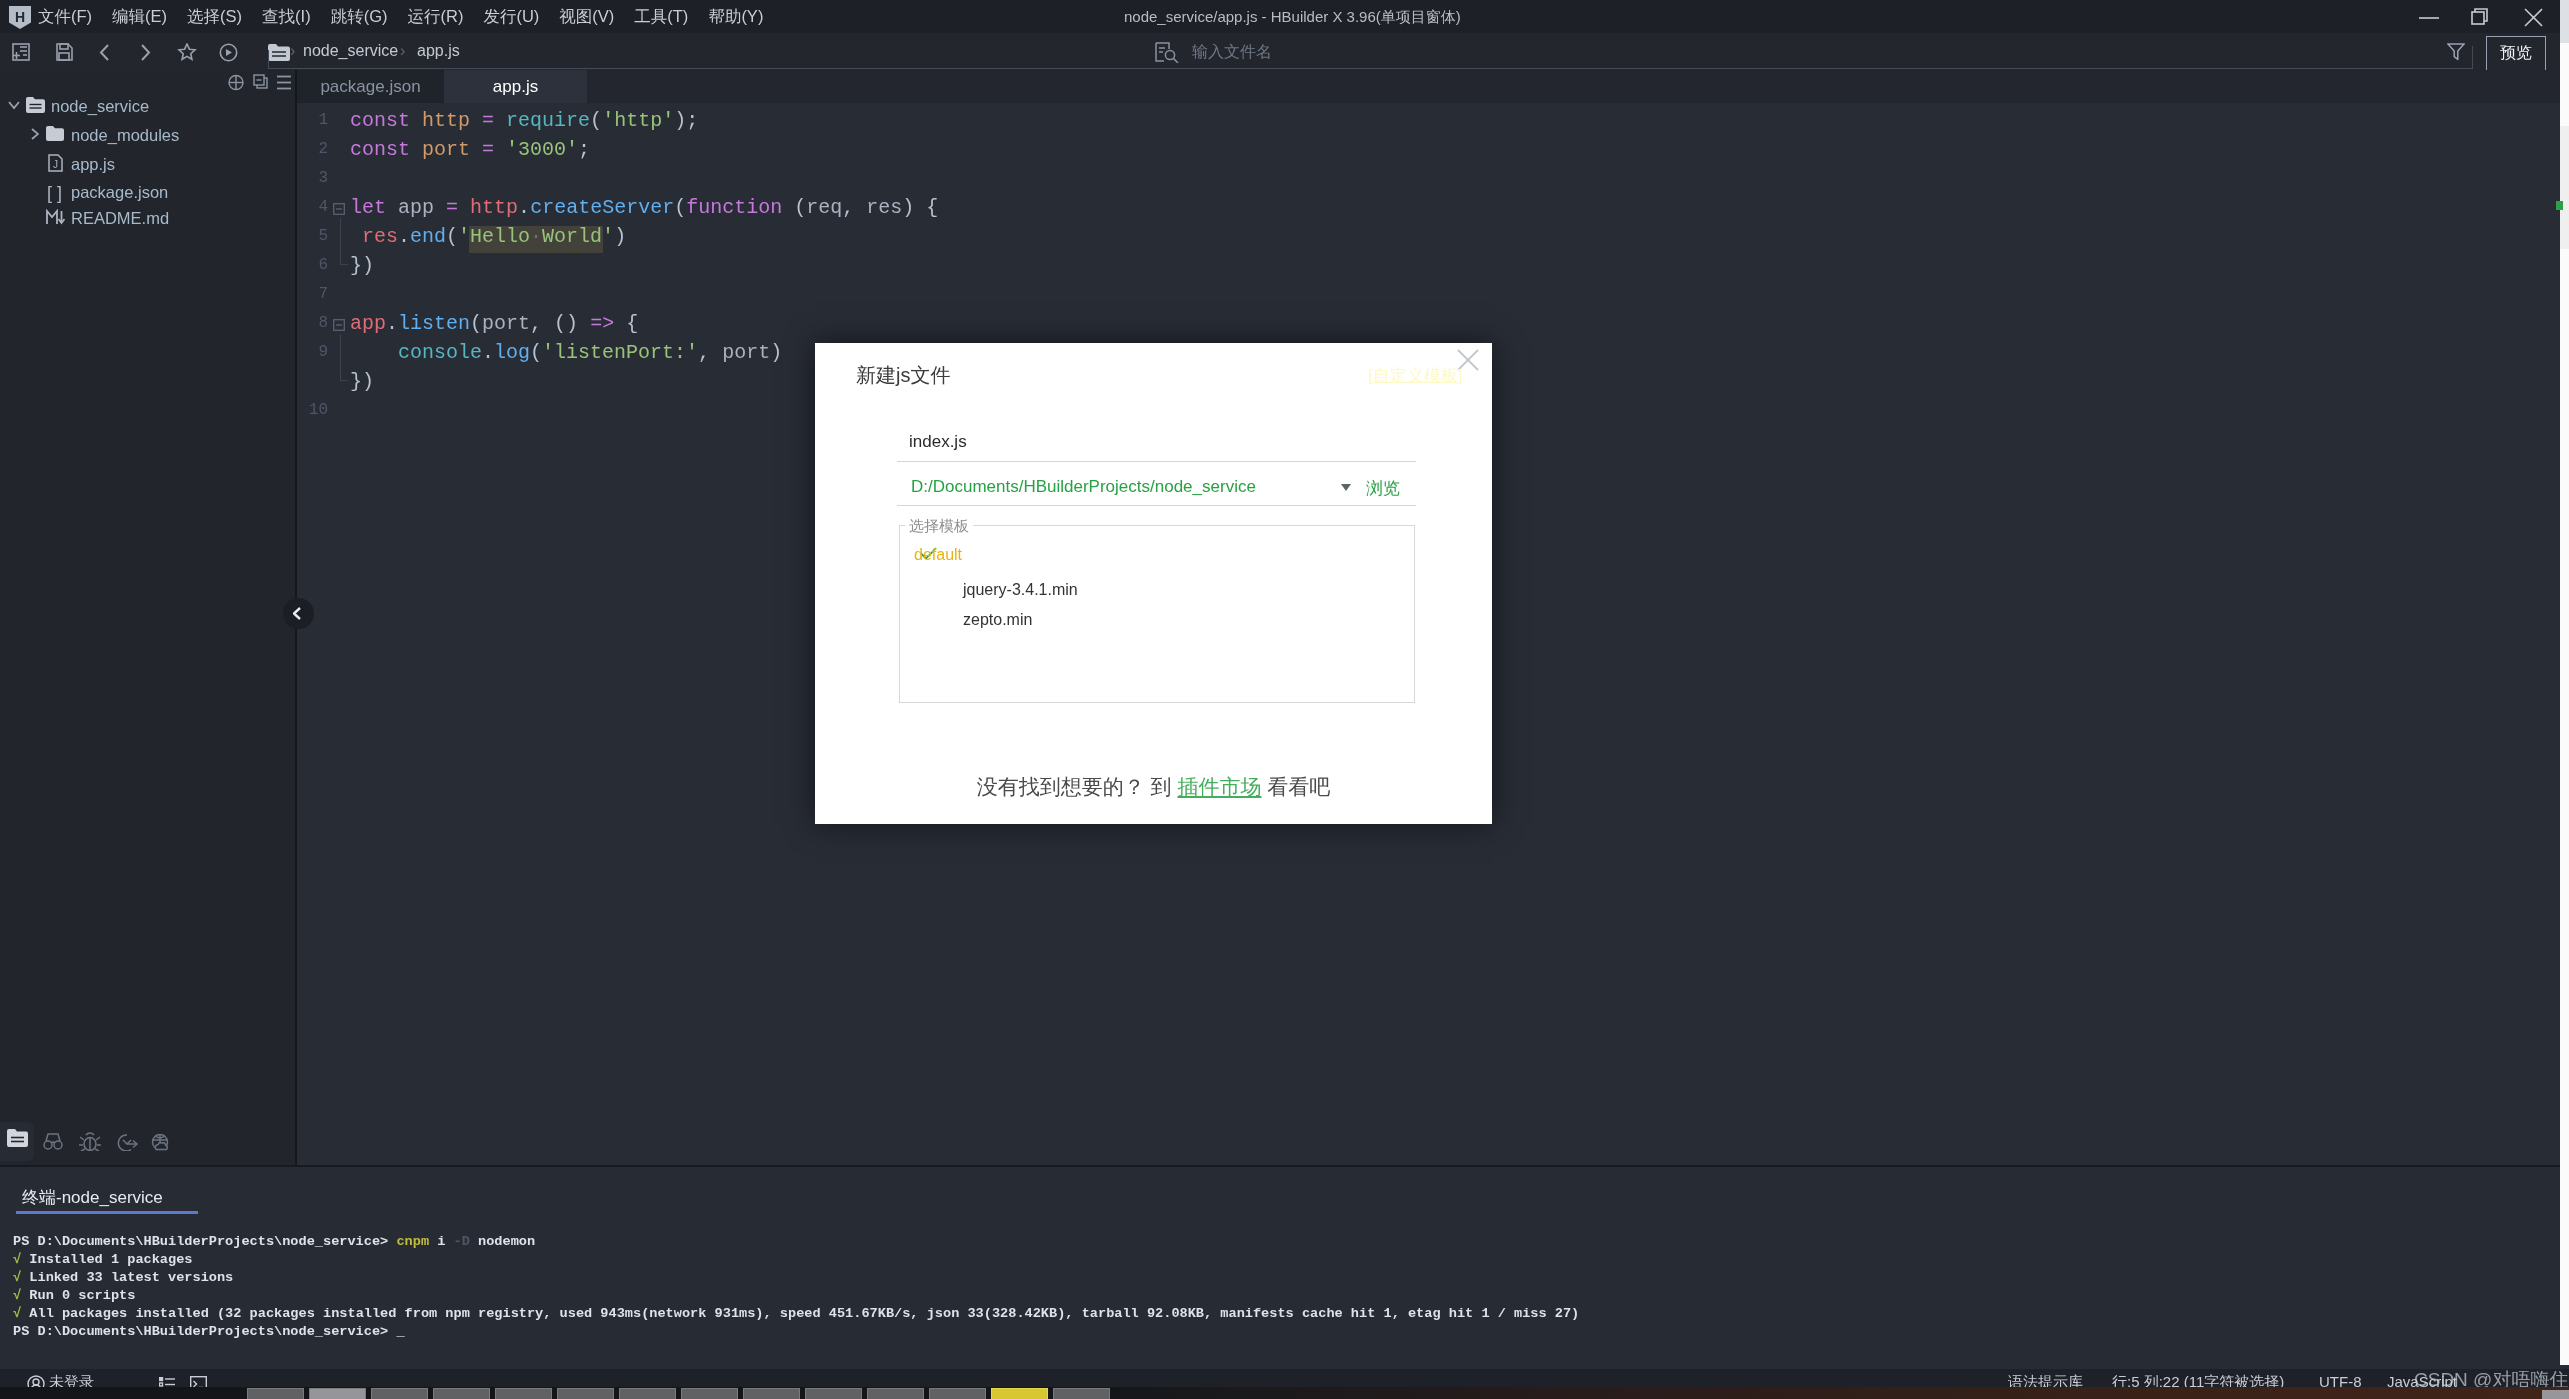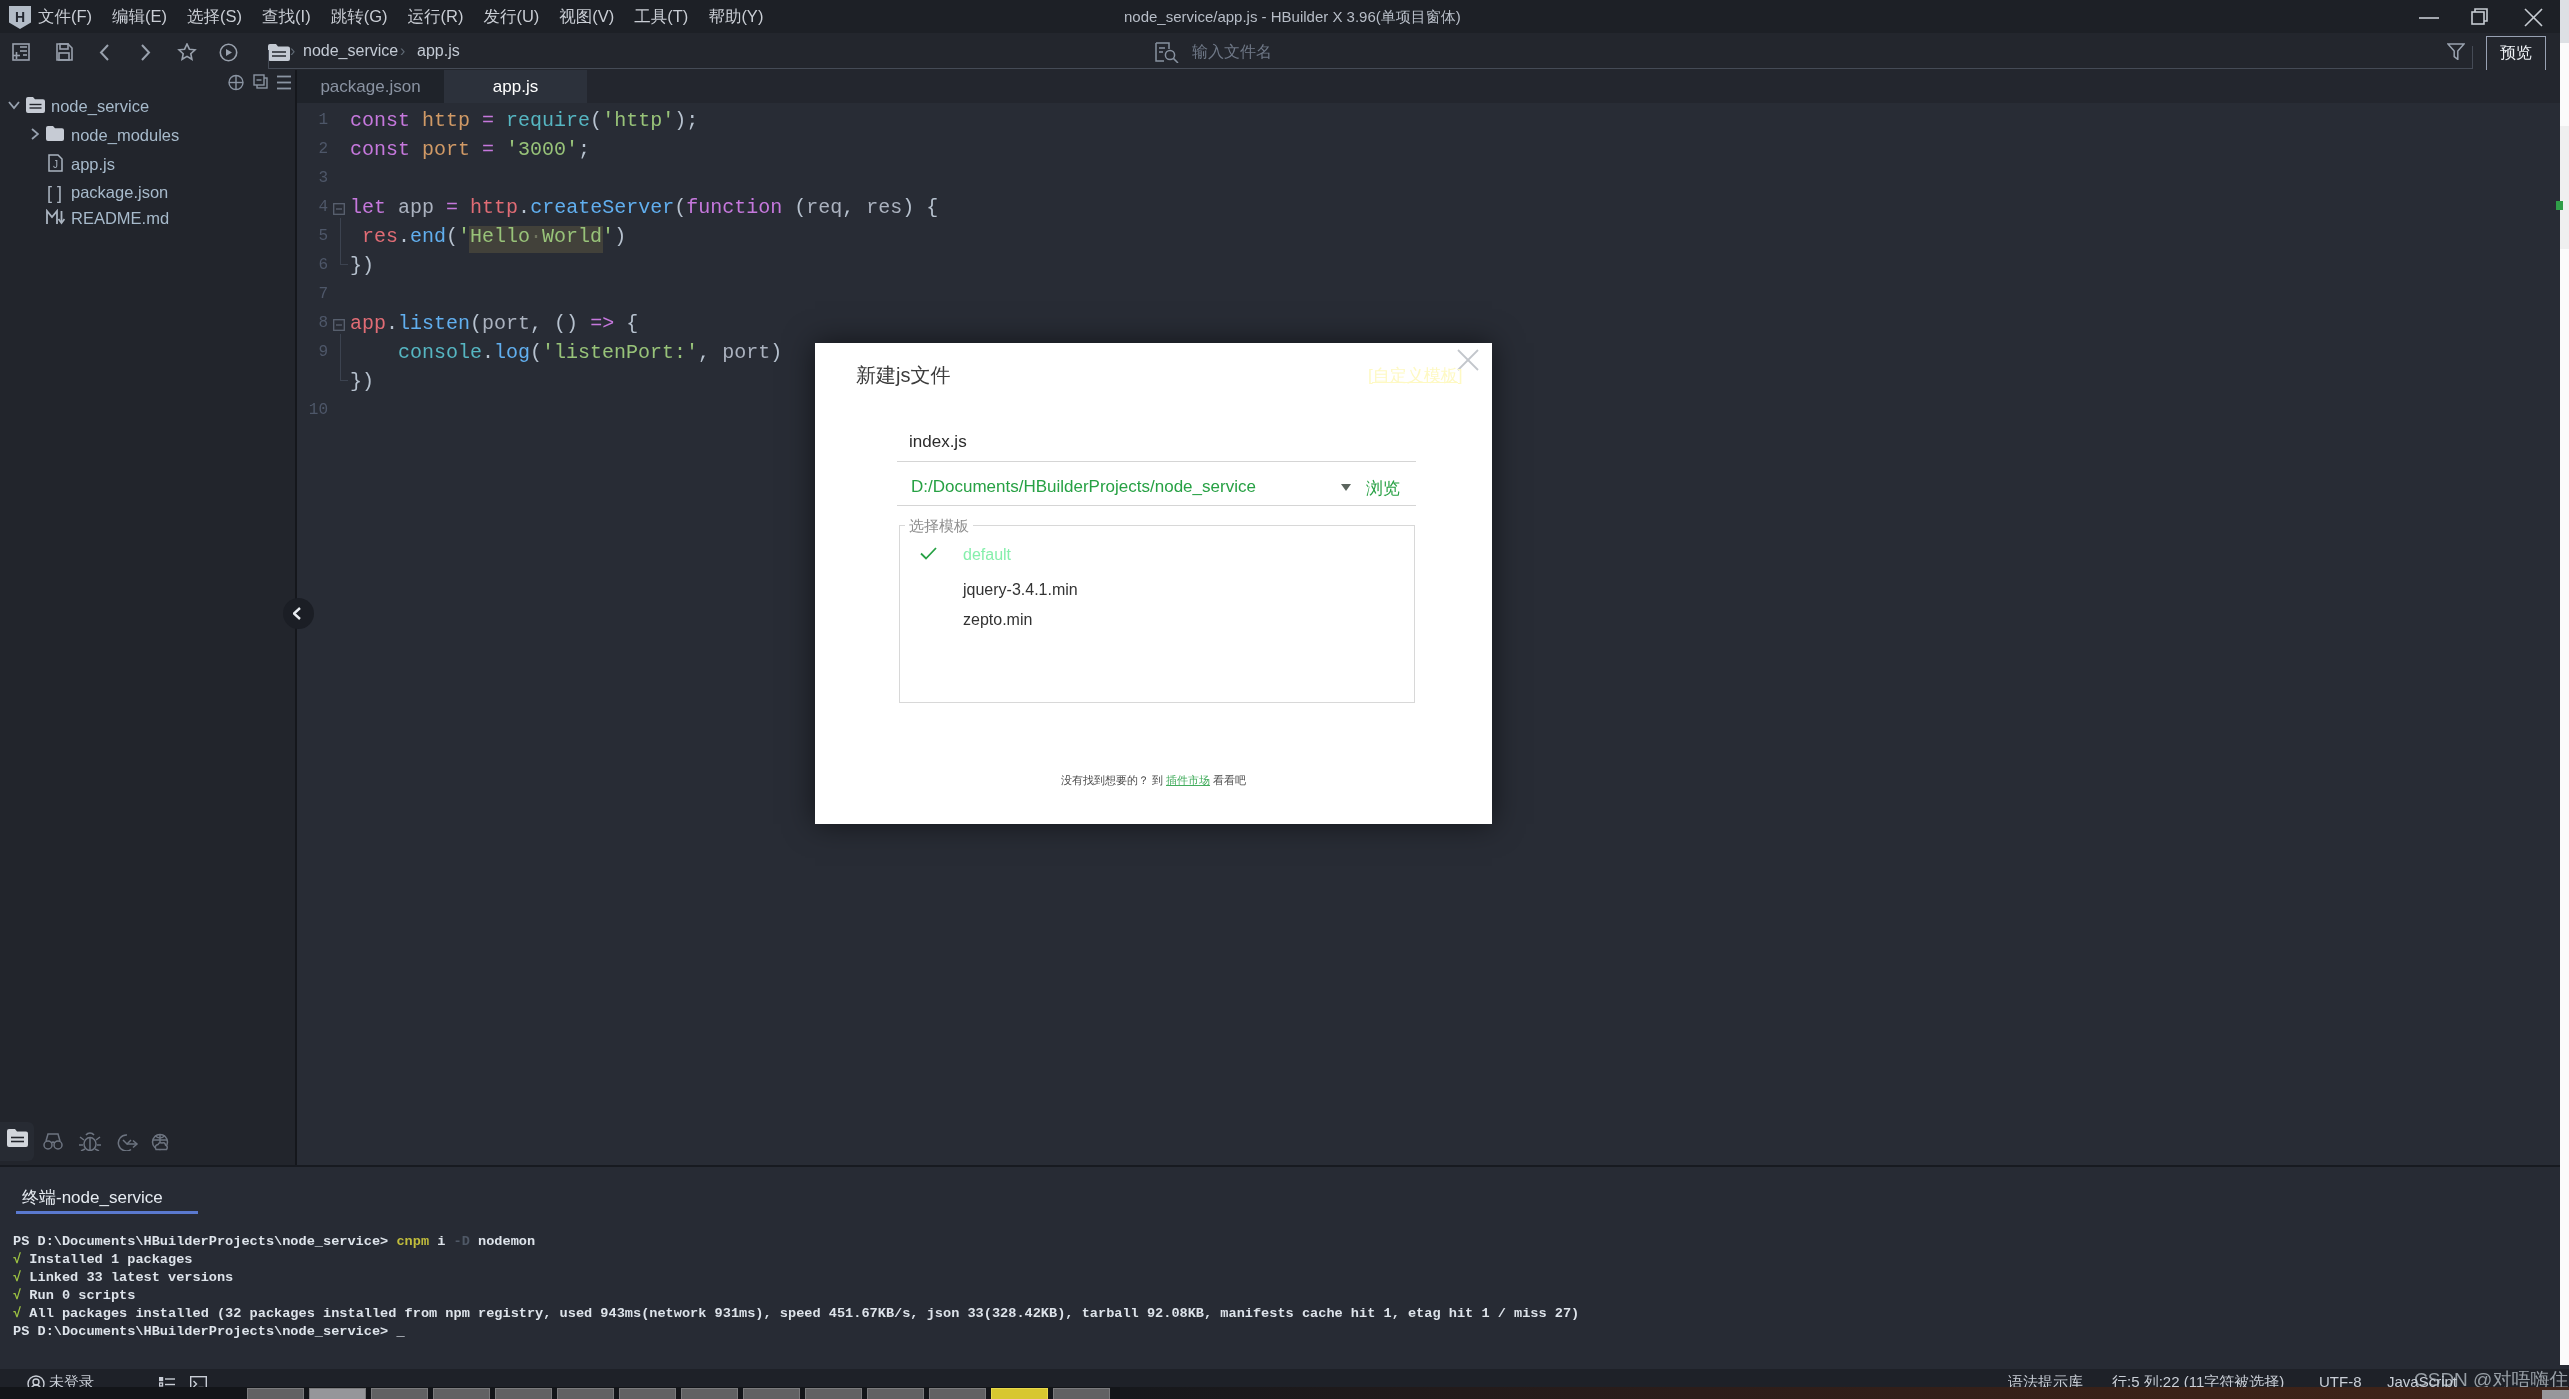--- a/index.html
+++ b/index.html
@@ -266,24 +266,24 @@
     <svg class="abs" style="left:1341px;top:484px;" width="10" height="7" viewBox="0 0 10 7">
       <path d="M0 0 h10 l-5 7 z" fill="#5c655e"></path>
     </svg>
     <div class="abs" style="left:1366px;top:477px;font-size:17px;color:#27a144;">浏览</div>
     <div class="abs" style="left:897px;top:505px;width:519px;height:1px;background:#d5d5d5;"></div>
     <div class="abs" style="left:899px;top:525px;width:516px;height:178px;border:1px solid #d8d8d8;"></div>
     <div class="abs" style="left:905px;top:517px;font-size:15px;color:#8f8f8f;background:#ffffff;padding:0 4px;">选择模板</div>
     <svg class="abs" style="left:920px;top:547px;" width="17" height="13" viewBox="0 0 17 13">
       <polyline points="1,6.5 6,11.5 16,1" fill="none" stroke="#27a144" stroke-width="1.8"></polyline>
     </svg>
-    <div class="abs" style="left:963px;top:546px;font-size:16px;color:#86efac;">default</div>
+    <div class="abs" style="left:914px;top:546px;font-size:16px;color:#eab308;">default</div>
     <div class="abs" style="left:963px;top:581px;font-size:16px;color:#333333;">jquery-3.4.1.min</div>
     <div class="abs" style="left:963px;top:611px;font-size:16px;color:#333333;">zepto.min</div>
-    <div class="abs" style="left:815px;top:773px;width:677px;text-align:center;font-size:11px;color:#4a4a4a;">没有找到想要的？ 到 <span style="color:#44ad5e;text-decoration:underline;">插件市场</span> 看看吧</div>
+    <div class="abs" style="left:815px;top:773px;width:677px;text-align:center;font-size:21px;color:#4a4a4a;">没有找到想要的？ 到 <span style="color:#44ad5e;text-decoration:underline;">插件市场</span> 看看吧</div>
   <div id="terminal"></div>
   <div class="abs" style="left:22px;top:1186px;font-size:17px;color:#e6ebf1;">终端-node_service</div>
   <div class="abs" style="left:16px;top:1211px;width:182px;height:3px;background:#5a79cf;"></div>
   <div class="tline" style="top:1234px;">PS D:\Documents\HBuilderProjects\node_service&gt; <span class="tyellow">cnpm</span> i <span class="tdim">-D</span> nodemon</div>
   <div class="tline" style="top:1252px;"><span class="tgreen">√</span> Installed 1 packages</div>
   <div class="tline" style="top:1270px;"><span class="tgreen">√</span> Linked 33 latest versions</div>
   <div class="tline" style="top:1288px;"><span class="tgreen">√</span> Run 0 scripts</div>
   <div class="tline" style="top:1306px;"><span class="tgreen">√</span> All packages installed (32 packages installed from npm registry, used 943ms(network 931ms), speed 451.67KB/s, json 33(328.42KB), tarball 92.08KB, manifests cache hit 1, etag hit 1 / miss 27)</div>
   <div class="tline" style="top:1324px;">PS D:\Documents\HBuilderProjects\node_service&gt; _</div>
   <div id="statusbar"></div>

